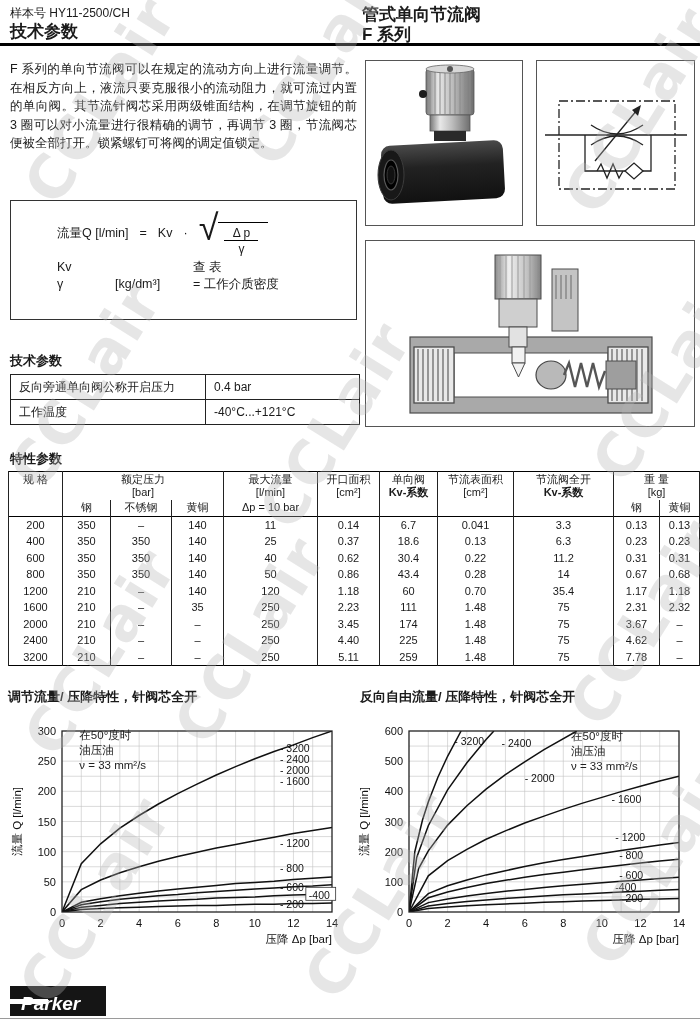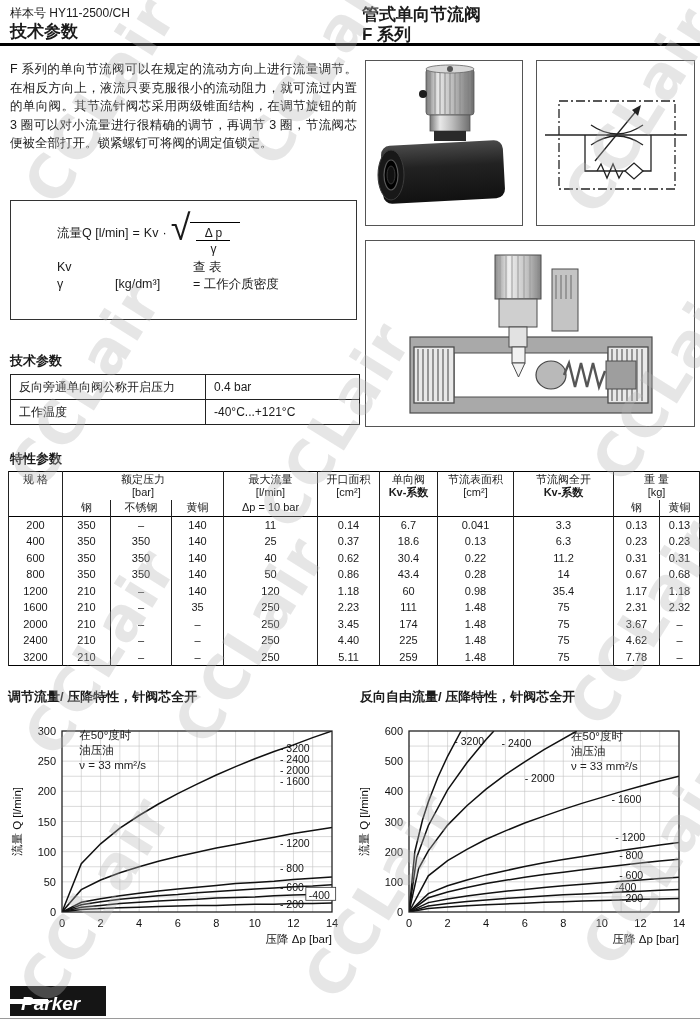--- a/index.html
+++ b/index.html
@@ -19,21 +19,21 @@
   
   .hdr-left { position:absolute; left:10px; top:5px; }
   .hdr-right { position:absolute; left:362px; top:5px; }
   .doc-no { font-size:12px; }
   .doc-title, .prod-name, .series-name { font-size:17px; font-weight:bold; line-height:20px; }
   .hdr-rule { position:absolute; left:0; top:43px; width:700px; height:3px; background:#000; }
   
   .intro { position:absolute; left:10px; top:60px; width:347px; font-size:12.5px; line-height:18.5px; text-align:justify; }
   
   .formula-box { position:absolute; left:10px; top:200px; width:347px; height:120px; border:1.5px solid #333; padding:12px 0 0 46px; font-size:12.5px; }
-  .f-main { display:flex; align-items:center; gap:4px; height:40px; }
+  .f-main { display:flex; align-items:center; gap:11px; height:40px; }
   .sqrt { display:inline-flex; align-items:flex-start; }
   .rad { font-size:36px; line-height:34px; font-weight:400; }
   .radicand { border-top:1.5px solid #000; padding:3px 10px 0 6px; margin-top:11px; }
   .frac { display:inline-flex; flex-direction:column; align-items:center; font-size:12px; }
   .frac .den { border-top:1.2px solid #000; padding:1px 14px 0; }
   .f-rows { margin-top:6px; }
   .f-row { display:grid; grid-template-columns:58px 78px auto; line-height:17px; }
   
   .photo-box { position:absolute; left:365px; top:60px; width:158px; height:166px; border:1px solid #555; background:#fff; }
   .symbol-box { position:absolute; left:536px; top:60px; width:159px; height:166px; border:1px solid #555; background:#fff; }
@@ -350,21 +350,21 @@
           <td>0.68</td>
         </tr>
         <tr>
           <td>1200</td>
           <td>210</td>
           <td>–</td>
           <td>140</td>
           <td>120</td>
           <td>1.18</td>
           <td>60</td>
-          <td>0.98</td>
+          <td>0.70</td>
           <td>35.4</td>
           <td>1.17</td>
           <td>1.18</td>
         </tr>
         <tr>
           <td>1600</td>
           <td>210</td>
           <td>–</td>
           <td>35</td>
           <td>250</td>

